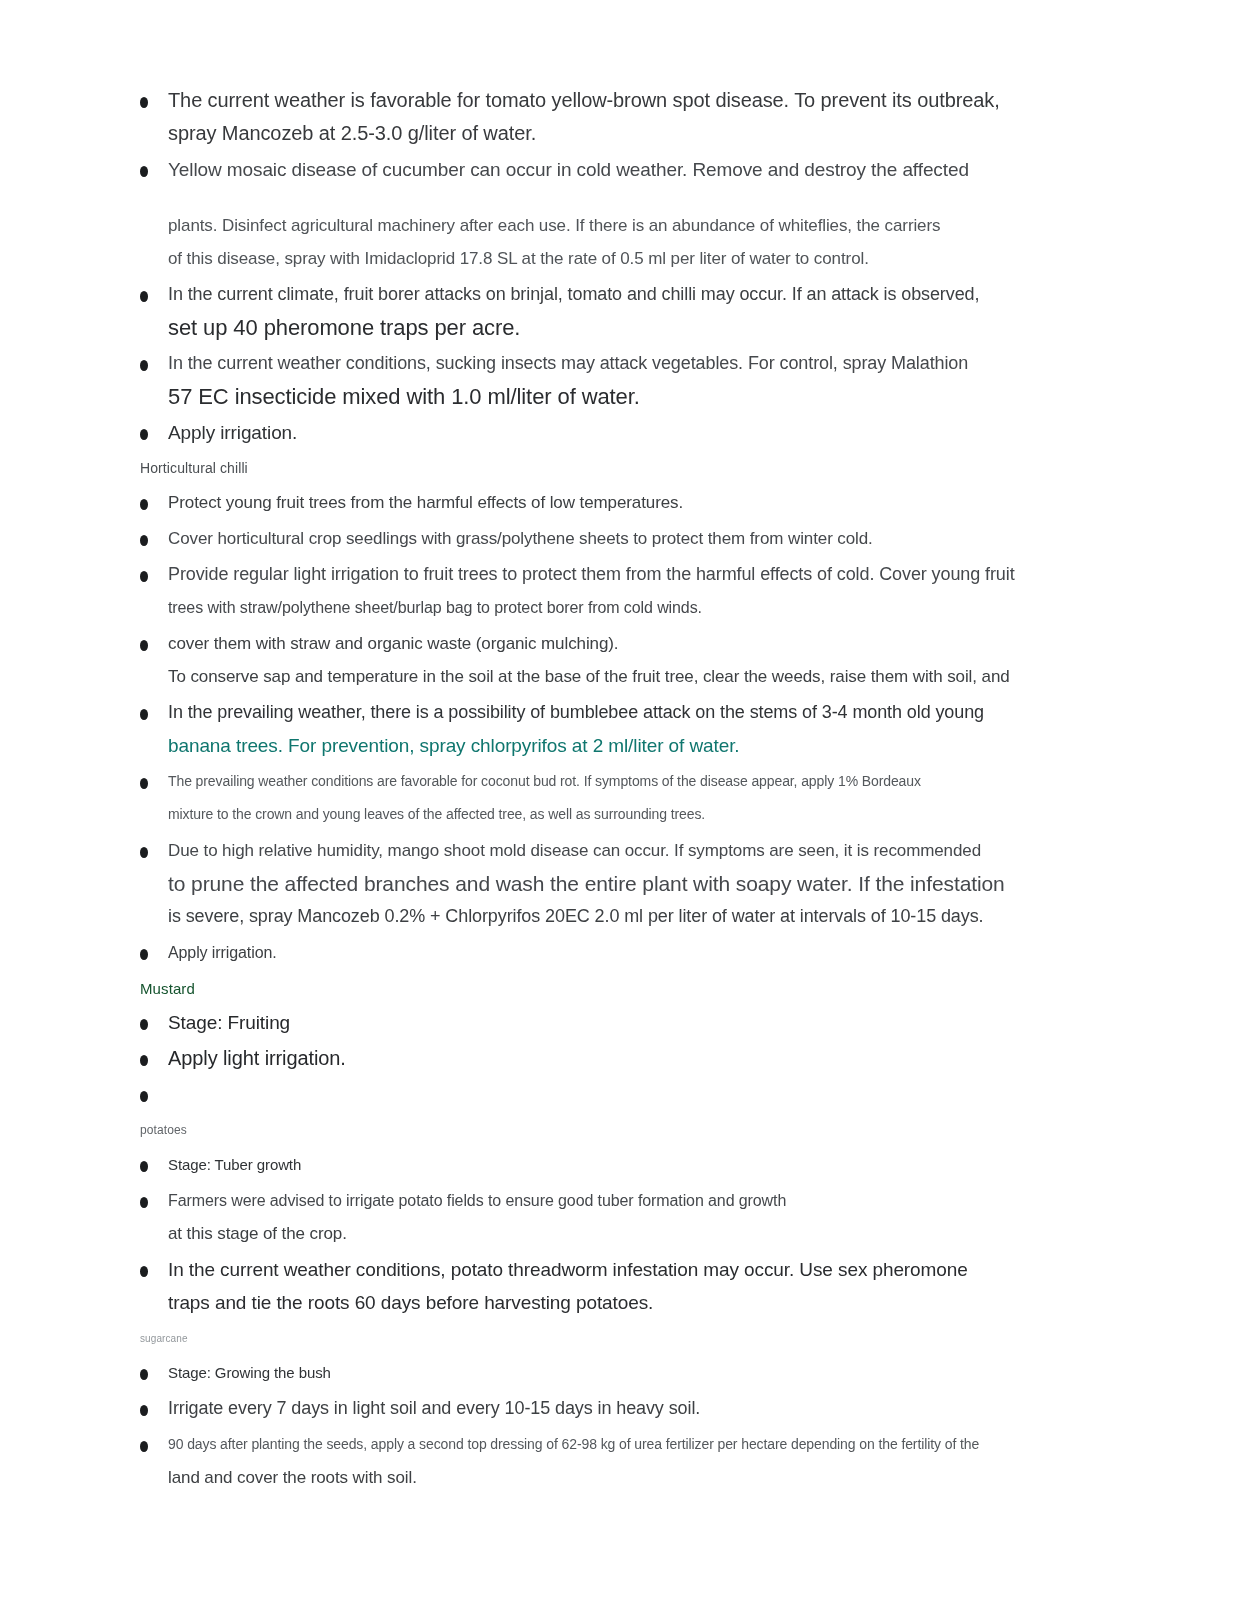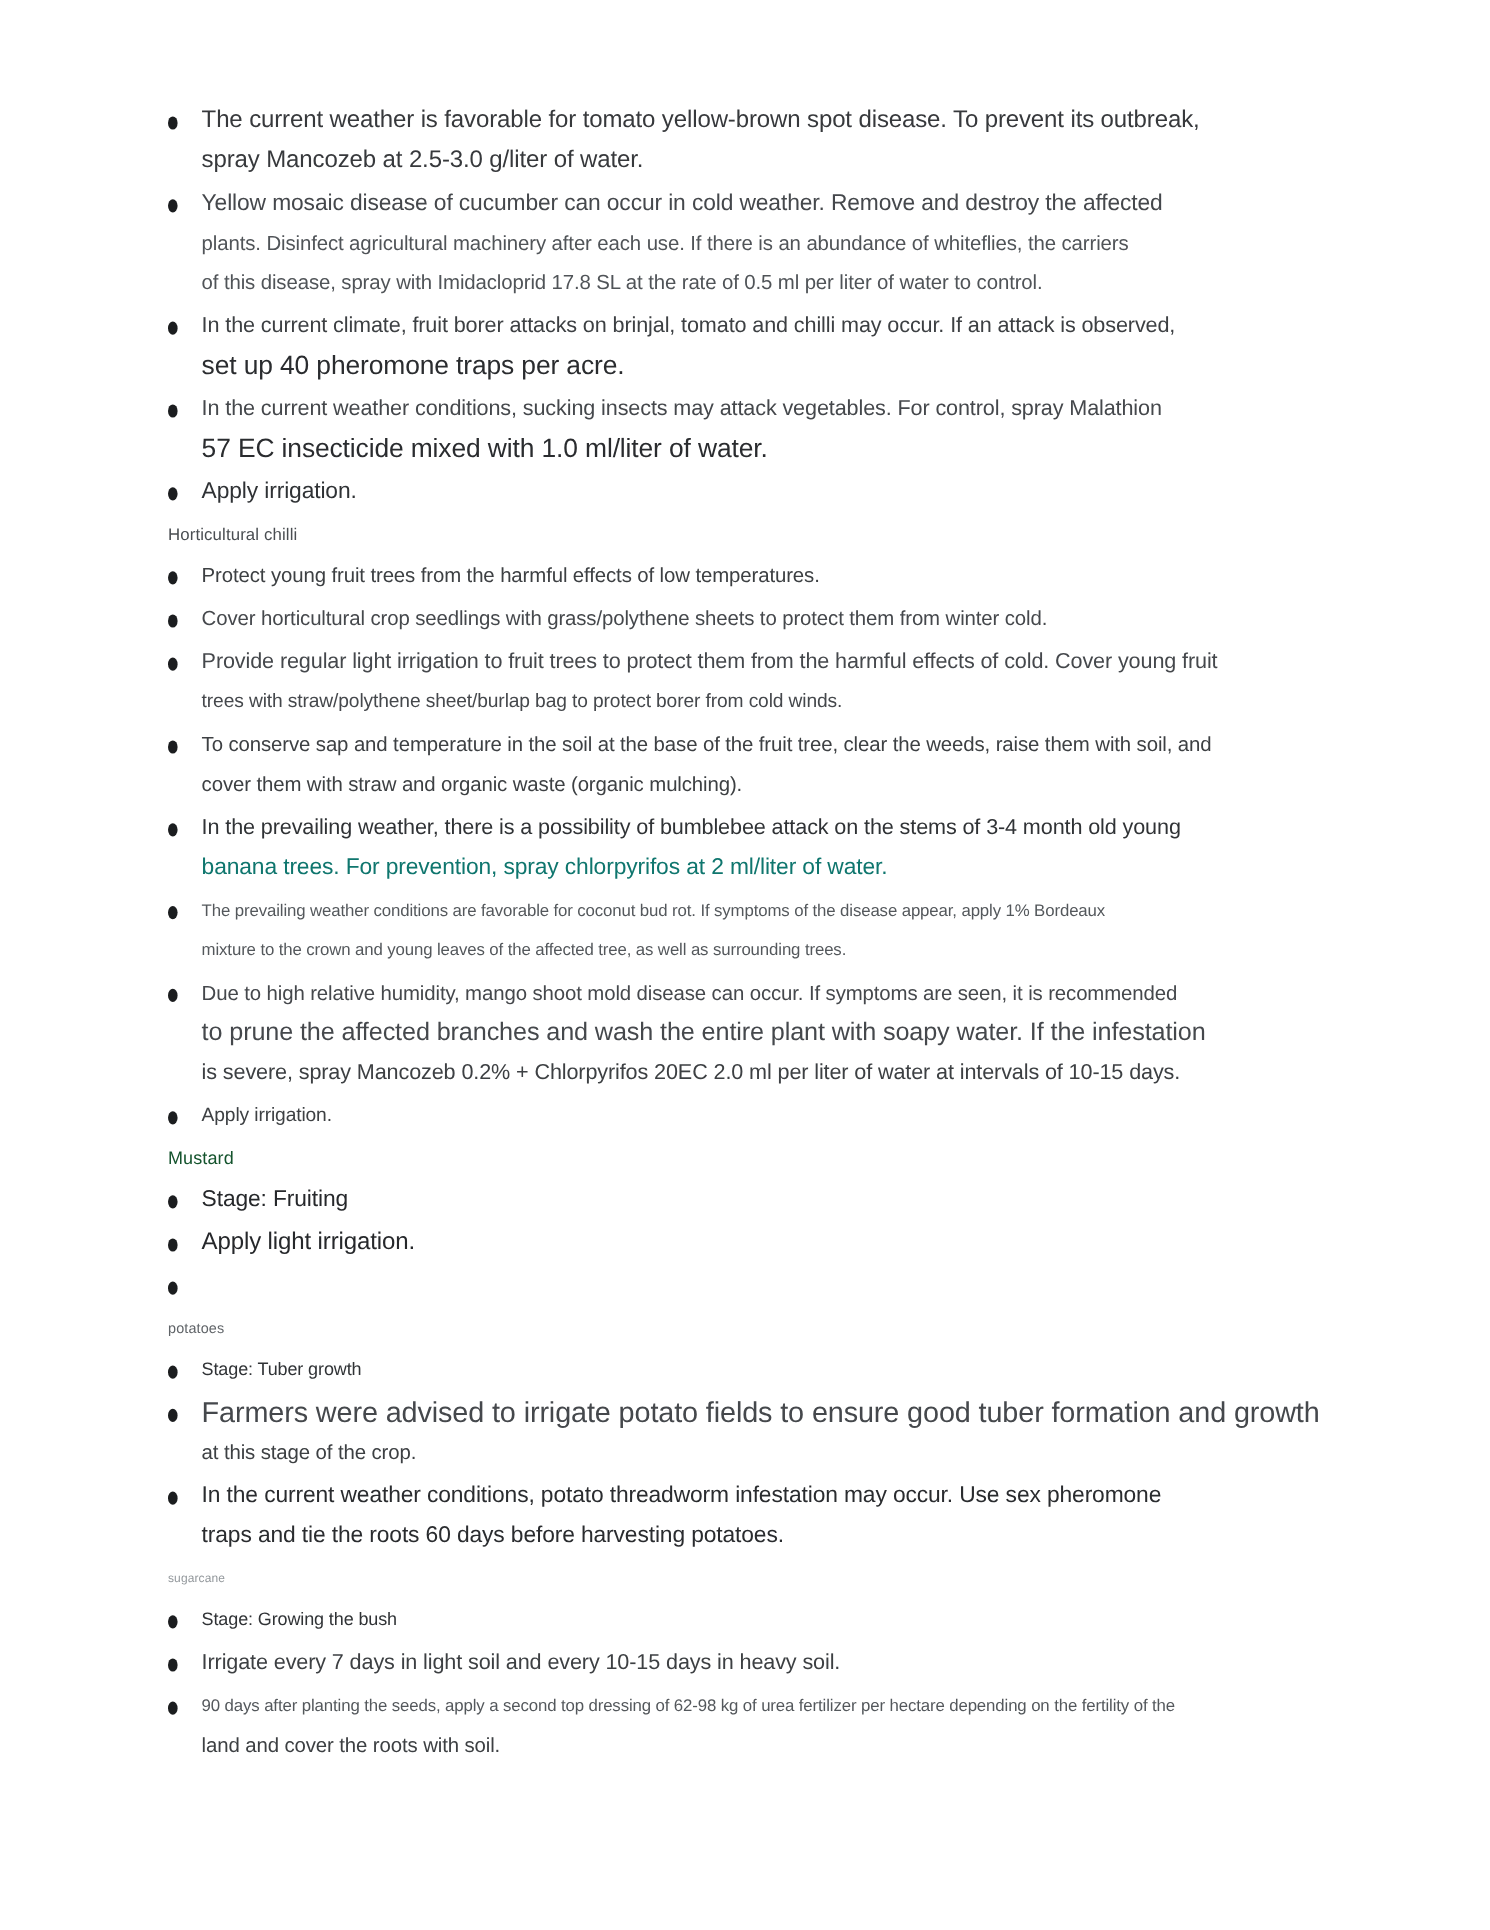--- a/index.html
+++ b/index.html
@@ -48,21 +48,21 @@
       <span class="bullet"></span>
       <div class="lines">
         <div class="line" style="font-size: 20px; color: rgb(55, 57, 60);">The current weather is favorable for tomato yellow-brown spot disease. To prevent its outbreak,</div>
         <div class="line" style="font-size: 20px; color: rgb(55, 57, 60);">spray Mancozeb at 2.5-3.0 g/liter of water.</div>
       </div>
     </div>
     <div class="item">
       <span class="bullet"></span>
       <div class="lines">
         <div class="line" style="font-size: 19px; color: rgb(69, 72, 76);">Yellow mosaic disease of cucumber can occur in cold weather. Remove and destroy the affected</div>
-        <div class="line" style="font-size: 17px; color: rgb(80, 84, 88);">plants. Disinfect agricultural machinery after each use. If there is an abundance of whiteflies, the carriers</div>
+        <div class="line" style="font-size: 17px; color: rgb(80, 84, 88); margin-top: 23px;">plants. Disinfect agricultural machinery after each use. If there is an abundance of whiteflies, the carriers</div>
         <div class="line" style="font-size: 17px; color: rgb(80, 84, 88);">of this disease, spray with Imidacloprid 17.8 SL at the rate of 0.5 ml per liter of water to control.</div>
       </div>
     </div>
     <div class="item">
       <span class="bullet"></span>
       <div class="lines">
         <div class="line" style="font-size: 18px; color: rgb(61, 64, 67);">In the current climate, fruit borer attacks on brinjal, tomato and chilli may occur. If an attack is observed,</div>
         <div class="line" style="font-size: 22px; color: rgb(42, 44, 47);">set up 40 pheromone traps per acre.</div>
       </div>
     </div>
@@ -95,22 +95,22 @@
     <div class="item">
       <span class="bullet"></span>
       <div class="lines">
         <div class="line" style="font-size: 18px; color: rgb(69, 72, 76);">Provide regular light irrigation to fruit trees to protect them from the harmful effects of cold. Cover young fruit</div>
         <div class="line" style="font-size: 16px; color: rgb(69, 72, 76);">trees with straw/polythene sheet/burlap bag to protect borer from cold winds.</div>
       </div>
     </div>
     <div class="item">
       <span class="bullet"></span>
       <div class="lines">
+        <div class="line" style="font-size: 17px; color: rgb(61, 64, 67);">cover them with straw and organic waste (organic mulching).</div>
         <div class="line" style="font-size: 17px; color: rgb(61, 64, 67);">To conserve sap and temperature in the soil at the base of the fruit tree, clear the weeds, raise them with soil, and</div>
-        <div class="line" style="font-size: 17px; color: rgb(61, 64, 67);">cover them with straw and organic waste (organic mulching).</div>
       </div>
     </div>
     <div class="item">
       <span class="bullet"></span>
       <div class="lines">
         <div class="line" style="font-size: 18px; color: rgb(48, 51, 54);">In the prevailing weather, there is a possibility of bumblebee attack on the stems of 3-4 month old young</div>
         <div class="line" style="font-size: 19px; color: #0f766e;">banana trees. For prevention, spray chlorpyrifos at 2 ml/liter of water.</div>
       </div>
     </div>
     <div class="item">
@@ -156,21 +156,21 @@
     <div class="heading" style="font-size: 12px; color: rgb(96, 100, 104);">potatoes</div>
     <div class="item">
       <span class="bullet"></span>
       <div class="lines">
         <div class="line" style="font-size: 15px; color: rgb(48, 51, 54);">Stage: Tuber growth</div>
       </div>
     </div>
     <div class="item">
       <span class="bullet"></span>
       <div class="lines">
-        <div class="line" style="font-size: 24px; color: rgb(69, 72, 76);">Farmers were advised to irrigate potato fields to ensure good tuber formation and growth</div>
+        <div class="line" style="font-size: 16px; color: rgb(69, 72, 76);">Farmers were advised to irrigate potato fields to ensure good tuber formation and growth</div>
         <div class="line" style="font-size: 17px; color: rgb(61, 64, 67);">at this stage of the crop.</div>
       </div>
     </div>
     <div class="item">
       <span class="bullet"></span>
       <div class="lines">
         <div class="line" style="font-size: 19px; color: rgb(42, 44, 47);">In the current weather conditions, potato threadworm infestation may occur. Use sex pheromone</div>
         <div class="line" style="font-size: 19px; color: rgb(42, 44, 47);">traps and tie the roots 60 days before harvesting potatoes.</div>
       </div>
     </div>

